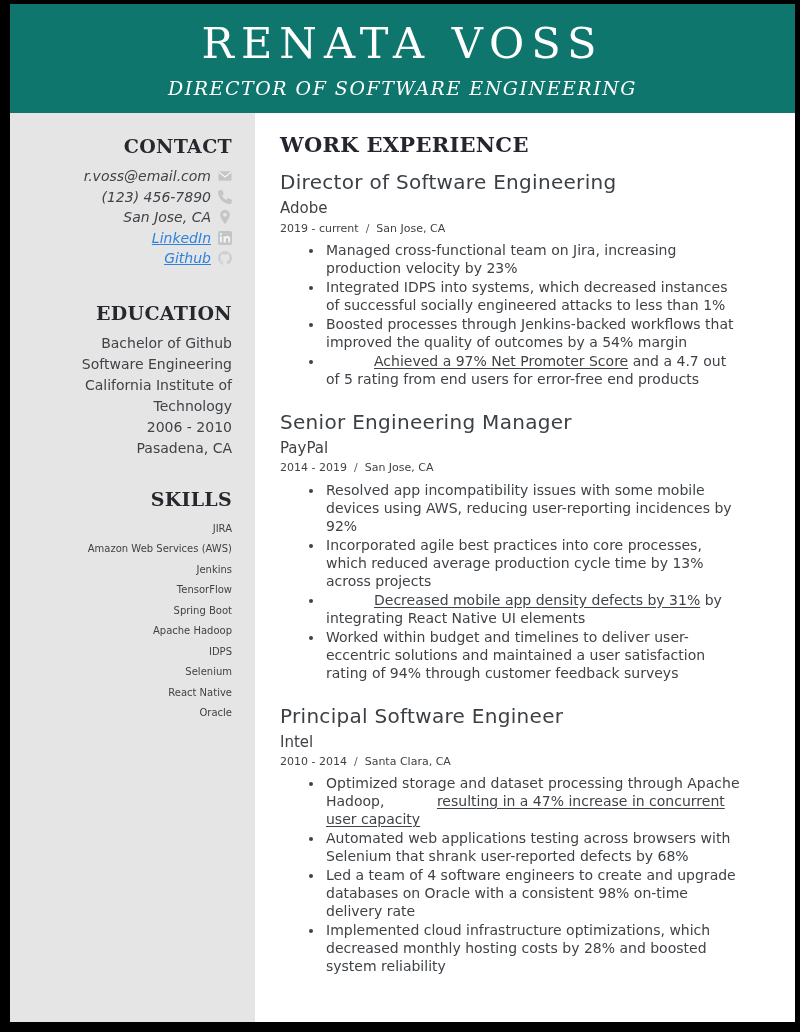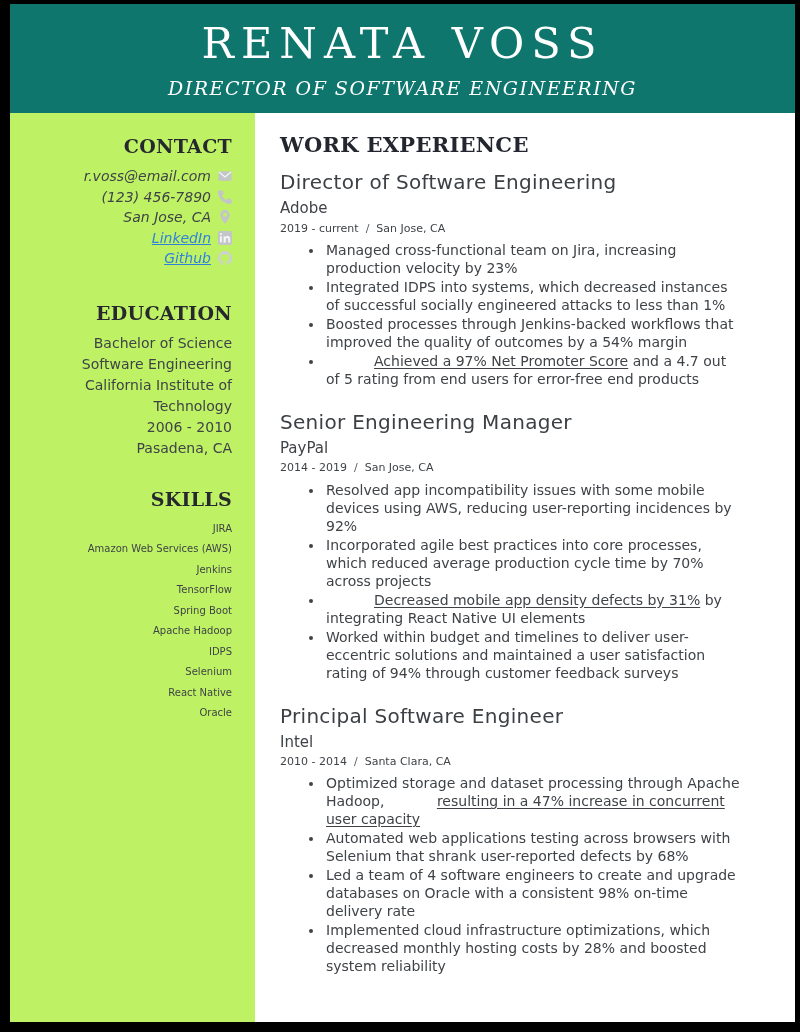--- a/index.html
+++ b/index.html
@@ -31,21 +31,21 @@
   .subtitle {
     font-family: "DejaVu Serif", "Liberation Serif", serif;
     font-style: italic; font-size: 19px; font-weight: 400;
     letter-spacing: 1.5px; margin-top: 12px;
     white-space: nowrap;
   }
   
   .body-row { flex: 1; display: flex; min-height: 0; }
   .sidebar {
     flex: none; width: 245px;
-    background: #bef264;
+    background: #e5e5e5;
     padding: 22px 23px 0 0;
     text-align: right;
     color: #3f4347;
   }
   .side-heading {
     font-family: "DejaVu Serif", "Liberation Serif", serif;
     font-weight: 700; font-size: 19px;
     color: #26282e; letter-spacing: 0.3px;
     margin-bottom: 9px;
   }
@@ -148,21 +148,21 @@
             <svg viewBox="0 0 16 16">
                 <path fill="#cdd0d2" d="M8 0C3.58 0 0 3.58 0 8c0 3.54 2.29 6.53 5.47 7.59.4.07.55-.17.55-.38 0-.19-.01-.82-.01-1.49-2.01.37-2.53-.49-2.69-.94-.09-.23-.48-.94-.82-1.13-.28-.15-.68-.52-.01-.53.63-.01 1.08.58 1.23.82.72 1.21 1.87.87 2.33.66.07-.52.28-.87.51-1.07-1.78-.2-3.64-.89-3.64-3.95 0-.87.31-1.59.82-2.15-.08-.2-.36-1.02.08-2.12 0 0 .67-.21 2.2.82.64-.18 1.32-.27 2-.27s1.36.09 2 .27c1.53-1.04 2.2-.82 2.2-.82.44 1.1.16 1.92.08 2.12.51.56.82 1.27.82 2.15 0 3.07-1.87 3.75-3.65 3.95.29.25.54.73.54 1.48 0 1.07-.01 1.93-.01 2.2 0 .21.15.46.55.38A8.01 8.01 0 0 0 16 8c0-4.42-3.58-8-8-8z"></path>
               </svg>
           </span>
         </div>
       </section>
 
       <section class="side-section-edu">
         <div class="side-heading">EDUCATION</div>
         <div>
-            <div class="side-line">Bachelor of Science</div>
+            <div class="side-line">Bachelor of Github</div>
             <div class="side-line">Software Engineering</div>
             <div class="side-line">California Institute of Technology</div>
             <div class="side-line">2006 - 2010</div>
             <div class="side-line">Pasadena, CA</div>
           </div>
       </section>
 
       <section class="side-section-skills">
         <div class="side-heading">SKILLS</div>
         <div>
@@ -194,21 +194,21 @@
               <li><span>Boosted processes through Jenkins-backed workflows that improved the quality of outcomes by a 54% margin</span></li>
               <li><strong class="em">Achieved a 97% Net Promoter Score</strong><span> and a 4.7 out of 5 rating from end users for error-free end products</span></li>
             </ul>
           </article>
           <article class="job">
             <h2 class="job-title">Senior Engineering Manager</h2>
             <div class="company">PayPal</div>
             <div class="job-meta"><span>2014 - 2019</span><span class="sep">/</span><span>San Jose, CA</span></div>
             <ul class="bullets">
               <li><span>Resolved app incompatibility issues with some mobile devices using AWS, reducing user-reporting incidences by 92%</span></li>
-              <li><span>Incorporated agile best practices into core processes, which reduced average production cycle time by 70% across projects</span></li>
+              <li><span>Incorporated agile best practices into core processes, which reduced average production cycle time by 13% across projects</span></li>
               <li><strong class="em">Decreased mobile app density defects by 31%</strong><span> by integrating React Native UI elements</span></li>
               <li><span>Worked within budget and timelines to deliver user-eccentric solutions and maintained a user satisfaction rating of 94% through customer feedback surveys</span></li>
             </ul>
           </article>
           <article class="job">
             <h2 class="job-title">Principal Software Engineer</h2>
             <div class="company">Intel</div>
             <div class="job-meta"><span>2010 - 2014</span><span class="sep">/</span><span>Santa Clara, CA</span></div>
             <ul class="bullets">
               <li><span>Optimized storage and dataset processing through Apache Hadoop, </span><strong class="em">resulting in a 47% increase in concurrent user capacity</strong></li>

